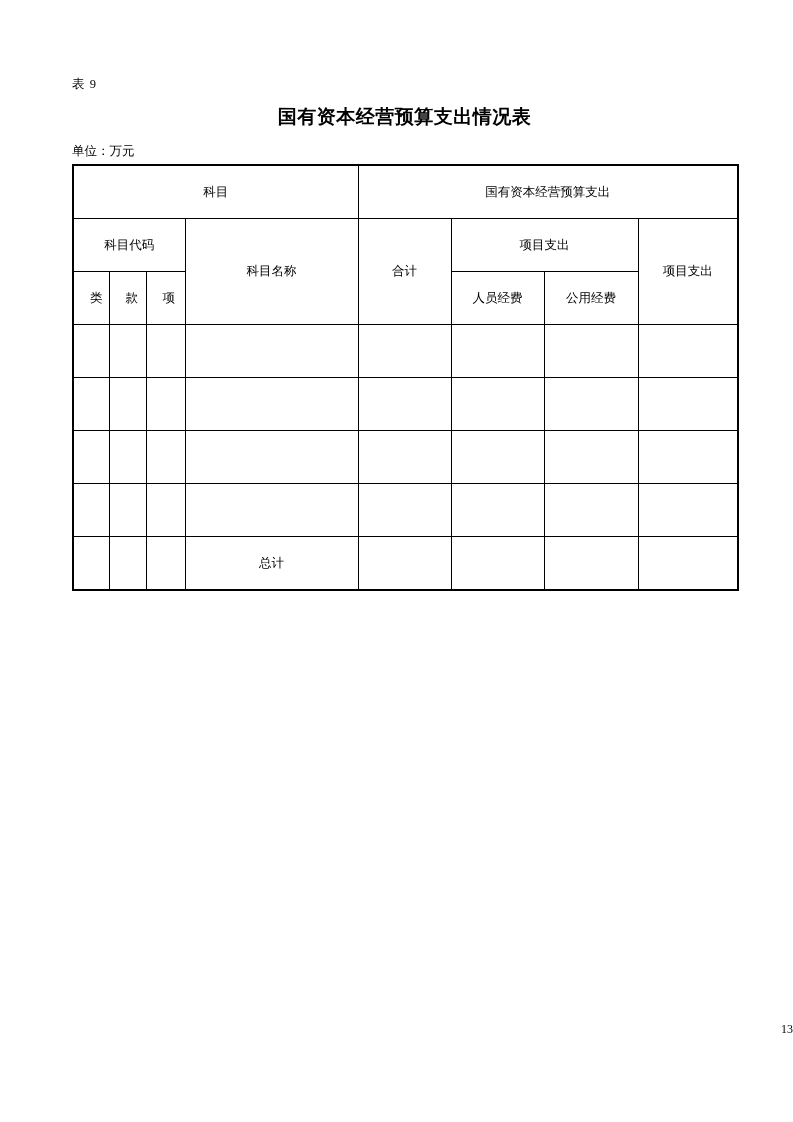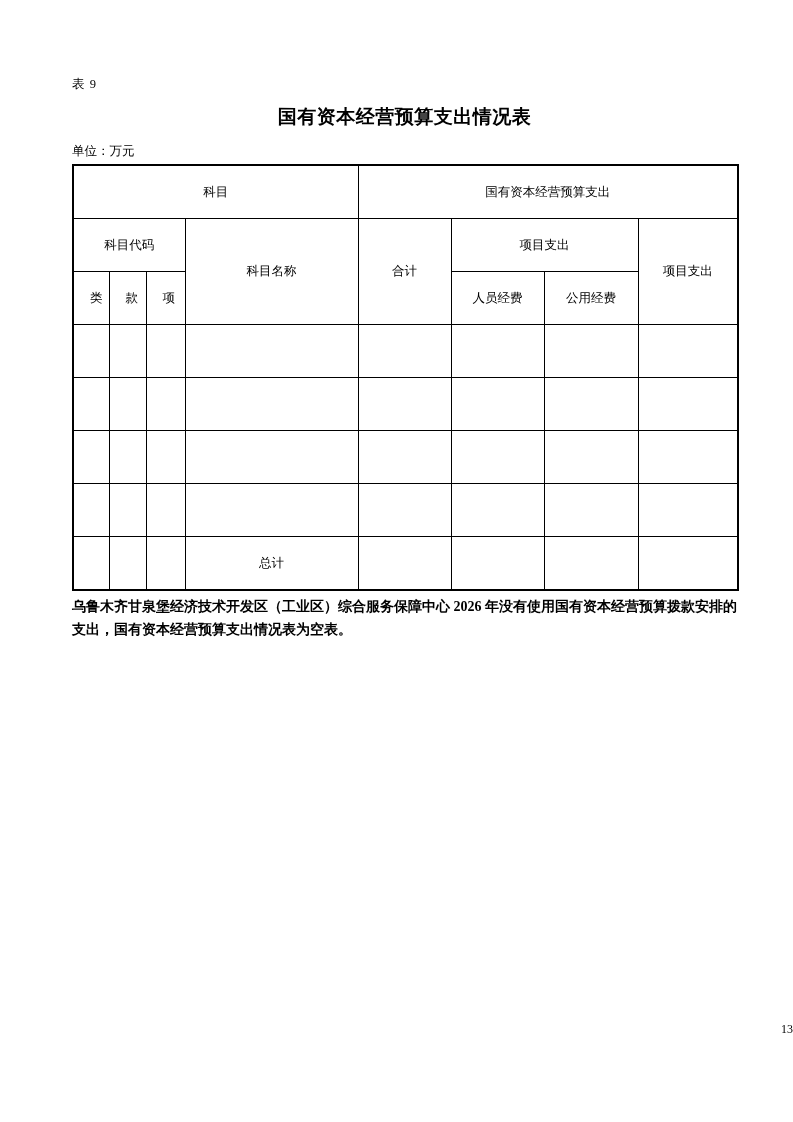--- a/index.html
+++ b/index.html
@@ -169,17 +169,16 @@
         <td></td>
         <td class="bold">总计</td>
         <td></td>
         <td></td>
         <td></td>
         <td></td>
       </tr>
     </tbody>
   </table>
 
-  <div class="note">乌鲁木齐甘泉堡经济技术开发区（工业区）综合服务保障中心 2026 年没有使用国有资本经营预算拨款安排的支出，国有资本经营预算支出情况表为空表。</div>
 
 </div>
 
 <div class="page-number">13</div>
 
 </body></html>

